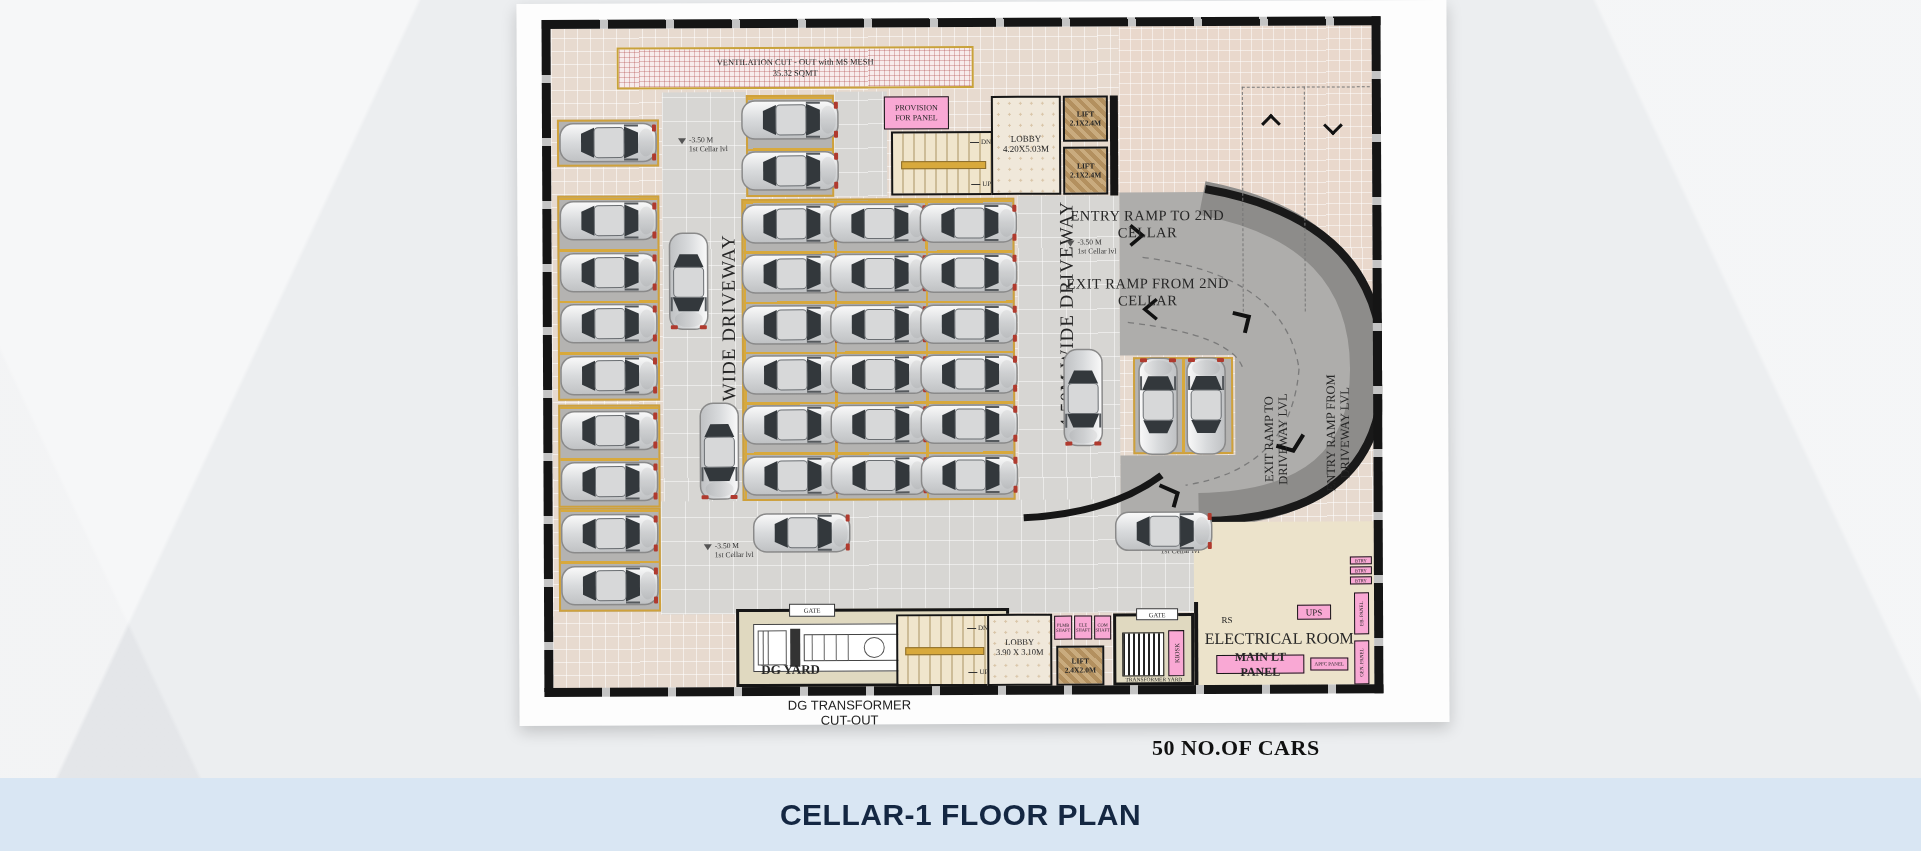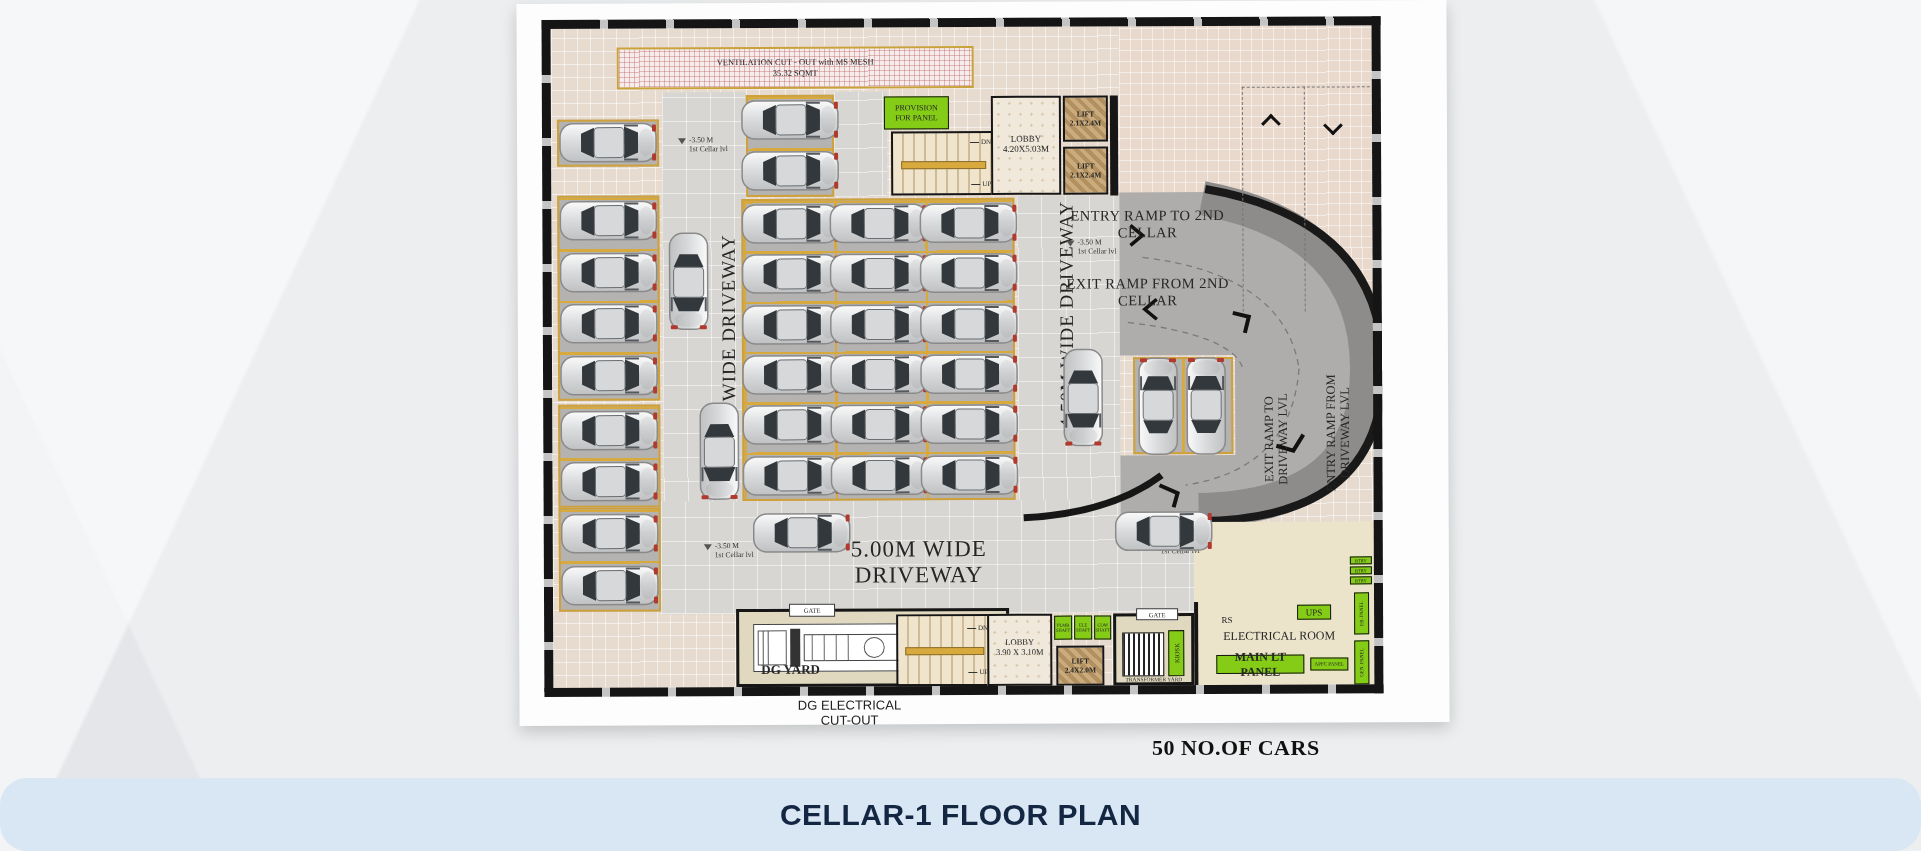--- a/index.html
+++ b/index.html
@@ -32,21 +32,21 @@
   .wallV{background:repeating-linear-gradient(180deg,#151515 0 55px,#c4c4c4 55px 63px);}
   .blk{background:#161616;}
   
   .stalls{background-color:#b4b3b1;border:2.5px solid #cfa13b;box-sizing:border-box;}
   .rows51{background-image:repeating-linear-gradient(180deg,#d8a93c 0 2.5px,transparent 2.5px 51.5px);}
   .rows50{background-image:
       repeating-linear-gradient(180deg,#d8a93c 0 2.5px,transparent 2.5px 50.3px),
       repeating-linear-gradient(90deg,#d8a93c 0 2.5px,transparent 2.5px 91px);}
   .pairdiv{background-image:linear-gradient(90deg,transparent 0 47px,#d8a93c 47px 50px,transparent 50px);}
   
-  .whitebox{background:#84cc16;border:1.5px solid #161616;box-sizing:border-box;
+  .whitebox{background:#f9a8d4;border:1.5px solid #161616;box-sizing:border-box;
             display:flex;align-items:center;justify-content:center;text-align:center;}
   .damask{background-color:#f0e8da;background-image:radial-gradient(#d9c5a8 1.3px,transparent 1.4px);
           background-size:11px 11px;border:2.5px solid #161616;box-sizing:border-box;}
   .lift{background:repeating-linear-gradient(45deg,#c9ab7e 0 4px,#b3905f 4px 8px);
         border:2.5px solid #161616;box-sizing:border-box;display:flex;align-items:center;justify-content:center;font-weight:bold;}
   .stairs{background:repeating-linear-gradient(90deg,#f0e5cc 0 9px,#cdbc97 9px 11px);
           border:2.5px solid #161616;box-sizing:border-box;margin-left:7px;}
   .rail{position:absolute;left:8%;right:8%;top:46%;height:6px;background:#d8a93c;border:1px solid #8a6d2f;}
   .vent{background-color:#f7ecec;border:2px solid #c8a23a;box-sizing:border-box;
     background-image:
@@ -64,21 +64,21 @@
   .lvl{position:absolute;display:flex;gap:3px;align-items:flex-start;font-size:7.5px;line-height:1.2;color:#333;}
   .lvltri{margin-top:3px;width:0;height:0;border-left:4px solid transparent;border-right:4px solid transparent;border-top:6px solid #555;}
   .gate{position:absolute;background:#fff;border:1px solid #333;font-size:6.5px;
         display:flex;align-items:center;justify-content:center;z-index:5;}
   .dnup{position:absolute;font-size:7px;display:flex;align-items:center;gap:2px;}
   .dash8{width:9px;height:0;border-top:1px solid #333;}
   
   #carcount{position:absolute;left:1152px;top:735px;font-size:22px;font-weight:bold;
             font-family:"Liberation Serif",serif;color:#111;letter-spacing:.5px;}
   #band{position:absolute;left:0;top:778px;width:1921px;height:73px;background:#d9e6f3;
-        display:flex;align-items:center;justify-content:center;border-radius:27px;}
+        display:flex;align-items:center;justify-content:center;}
   #band .t{font-family:"Liberation Sans",sans-serif;font-weight:bold;font-size:30px;
            color:#142742;letter-spacing:.5px;}
   svg.layer{position:absolute;left:0;top:0;pointer-events:none;}
 </style>
 </head>
 <body>
 
 <div class="bgdeco"></div>
 
 <div id="sheet">
@@ -175,21 +175,20 @@
     <div>EXIT RAMP TO</div>
     <div>DRIVEWAY LVL</div>
   </div>
   <div class="lbl rot" style="left:715px;top:402px;width:160px;font-size:12.5px;">
     <div>ENTRY RAMP FROM</div>
     <div>DRIVEWAY LVL</div>
   </div>
 
   <div class="lbl rot" style="left:56px;top:318px;width:260px;font-size:19px;letter-spacing:1px;">4.50M WIDE DRIVEWAY</div>
   <div class="lbl rot" style="left:394px;top:286px;width:260px;font-size:19px;letter-spacing:1px;">4.50M WIDE DRIVEWAY</div>
-  <div class="lbl" style="left:250px;top:518px;width:250px;font-size:23px;letter-spacing:1px;">5.00M WIDE DRIVEWAY</div>
 
 
   <div class="abs khaki" style="left:192px;top:590px;width:273px;height:78px;border:3px solid #161616;box-sizing:border-box;">
     <svg width="218" height="46" style="position:absolute;left:14px;top:12px;background:#fff;border:1.5px solid #444;">
       <rect x="4" y="6" width="28" height="34" fill="none" stroke="#555"></rect>
       <line x1="9" y1="6" x2="9" y2="40" stroke="#555"></line>
           <line x1="14" y1="6" x2="14" y2="40" stroke="#555"></line>
       <rect x="36" y="4" width="10" height="38" fill="#333"></rect>
       <rect x="50" y="10" width="100" height="26" fill="none" stroke="#444"></rect>
       <line x1="58" y1="10" x2="58" y2="36" stroke="#666"></line>
@@ -244,21 +243,21 @@
     <div class="abs whitebox" style="left:52px;top:14px;width:16px;height:46px;">
       <span class="vtext" style="font-size:6.5px;">KIOSK</span>
     </div>
     <div style="position:absolute;left:0;bottom:0;width:100%;text-align:center;font-size:5.5px;">TRANSFORMER YARD</div>
   </div>
   <div class="gate" style="left:592px;top:591px;width:40px;height:10px;">GATE</div>
 
   <div class="abs cream" style="left:650px;top:505px;width:180px;height:163px;"></div>
   <div class="abs blk" style="left:650px;top:585px;width:4px;height:83px;"></div>
   <div class="lbl" style="left:668px;top:598px;width:30px;font-size:9px;">RS</div>
-  <div class="lbl" style="left:655px;top:613px;width:160px;font-size:12px;">ELECTRICAL ROOM</div>
+  <div class="lbl" style="left:655px;top:613px;width:160px;font-size:16px;">ELECTRICAL ROOM</div>
   <div class="abs whitebox" style="left:753px;top:588px;width:34px;height:15px;">
         <span style="font-size:9px;">UPS</span>
       </div>
   <div class="abs whitebox" style="left:672px;top:638px;width:88px;height:19px;">
         <span style="font-size:12px;font-weight:bold;">MAIN LT PANEL</span>
       </div>
   <div class="abs whitebox" style="left:766px;top:641px;width:38px;height:13px;">
         <span style="font-size:5px;">APFC PANEL</span>
       </div>
   <div class="abs whitebox" style="left:806px;top:540px;width:22px;height:8px;">
@@ -276,21 +275,21 @@
   <div class="abs whitebox" style="left:810px;top:624px;width:15px;height:44px;">
         <span class="vtext" style="font-size:5px;">GEN. PANEL</span>
       </div>
 
   <div class="abs wallH" style="left:0;top:0;width:839px;height:9px;"></div>
   <div class="abs wallV" style="left:0;top:0;width:9px;height:672px;"></div>
   <div class="abs wallV" style="left:830px;top:0;width:9px;height:677px;"></div>
   <div class="abs wallH" style="left:0;top:668px;width:839px;height:9px;"></div>
 
   <div class="lbl" style="left:225px;top:680px;width:160px;font-size:13px;font-family:'Liberation Sans',sans-serif;color:#222;">
-    <div>DG ELECTRICAL</div>
+    <div>DG TRANSFORMER</div>
     <div>CUT-OUT</div>
   </div>
 
   <div id="markers">
         <div class="lvl" style="left: 136px; top: 116px;">
           <span class="lvltri"></span>
           <span>
             <div>-3.50 M</div>
             <div>1st Cellar lvl</div>
           </span>

